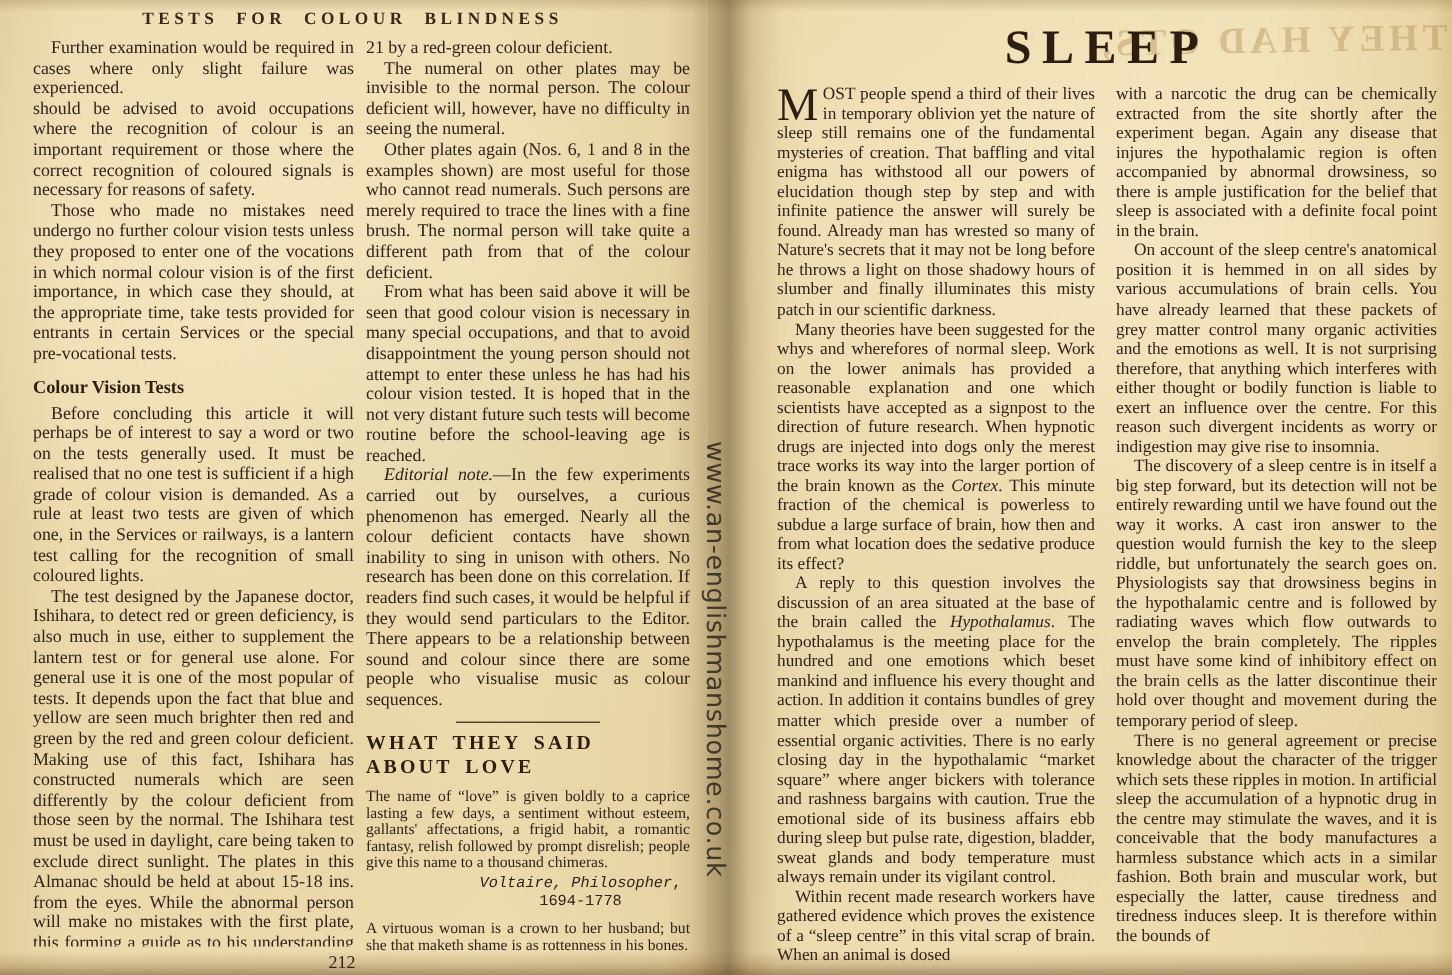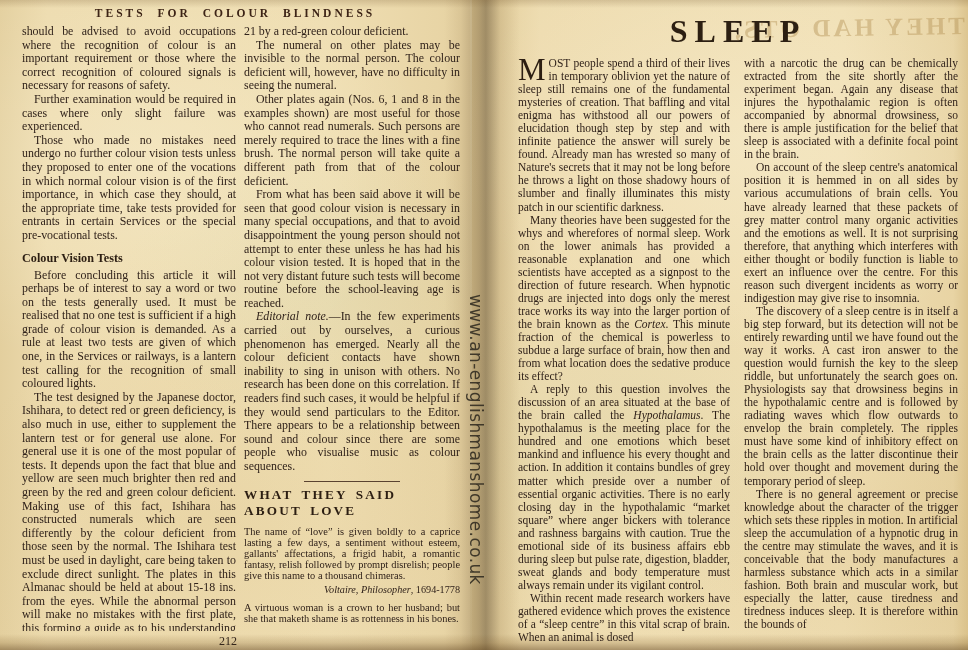--- a/index.html
+++ b/index.html
@@ -71,21 +71,21 @@
   .para{margin:0;text-align:justify;text-indent:12px;font-size:11.9px;line-height:13.6px;}
   .para.noindent{text-indent:0;}
   .rp-col1 .para,.rp-col2 .para{font-size:11.5px;line-height:13.05px;}
   .subhead{margin:8px 0 3px;font-size:12.2px;font-weight:bold;color:#2c1e12;}
   .rule{width:96px;height:1px;background:#5a4330;margin:7px auto 3px;}
   .love-heading{
     margin:5px 0 7px;font-size:13.2px;font-weight:bold;text-align:left;
     letter-spacing:2.2px;word-spacing:3px;color:#2c1e12;
   }
   .quote{margin:0 0 2px;text-align:justify;font-size:10.4px;line-height:11.2px;}
-  .attrib{margin:0 0 6px;text-align:right;padding-left:70px;font-size:10.2px;line-height:12px;}
+  .attrib{margin:0 0 6px;text-align:center;padding-left:70px;font-size:10.2px;line-height:12px;font-family:Liberation Mono, monospace;}
   .dropcap{
     float:left;font-size:31px;line-height:24px;padding:1px 3px 0 0;
     font-weight:normal;color:#2c1e12;
   }
   .dropcap-para{text-indent:0;}
 
   .page-number{position:absolute;font-size:12px;color:#33251a;margin-left:16px;}
   .pn-left{left:203px;top:634px;}
   .pn-right{left:727px;top:647px;}
 
@@ -113,22 +113,22 @@
   <div class="top-edge"></div>
   <div class="bottom-edge"></div>
 
   <div class="running-head">TESTS FOR COLOUR BLINDNESS</div>
 
   <div class="ghost-text">THEY HAD OTS,</div>
 
   <div class="sleep-title">SLEEP</div>
 
   <div class="col lp-col1">
+      <p class="para">Further examination would be required in cases where only slight failure was experienced.</p>
       <p class="para noindent">should be advised to avoid occupations where the recognition of colour is an important requirement or those where the correct recognition of coloured signals is necessary for reasons of safety.</p>
-      <p class="para">Further examination would be required in cases where only slight failure was experienced.</p>
       <p class="para">Those who made no mistakes need undergo no further colour vision tests unless they proposed to enter one of the vocations in which normal colour vision is of the first importance, in which case they should, at the appropriate time, take tests provided for entrants in certain Services or the special pre-vocational tests.</p>
       <h3 class="subhead">Colour Vision Tests</h3>
       <p class="para">Before concluding this article it will perhaps be of interest to say a word or two on the tests generally used.  It must be realised that no one test is sufficient if a high grade of colour vision is demanded.  As a rule at least two tests are given of which one, in the Services or railways, is a lantern test calling for the recognition of small coloured lights.</p>
       <p class="para">The test designed by the Japanese doctor, Ishihara, to detect red or green deficiency, is also much in use, either to supplement the lantern test or for general use alone.  For general use it is one of the most popular of tests.  It depends upon the fact that blue and yellow are seen much brighter then red and green by the red and green colour deficient. Making use of this fact, Ishihara has constructed numerals which are seen differently by the colour deficient from those seen by the normal.  The Ishihara test must be used in daylight, care being taken to exclude direct sunlight.  The plates in this Almanac should be held at about 15-18 ins. from the eyes.  While the abnormal person will make no mistakes with the first plate, this forming a guide as to his understanding of the test, he will, if he is red or green deficient, see many of the numerals which follow differently from a normal person.</p>
     </div>
   <div class="col lp-col2">
       <p class="para noindent">21 by a red-green colour deficient.</p>
       <p class="para">The numeral on other plates may be invisible to the normal person.  The colour deficient will, however, have no difficulty in seeing the numeral.</p>
       <p class="para">Other plates again (Nos. 6, 1 and 8 in the examples shown) are most useful for those who cannot read numerals.  Such persons are merely required to trace the lines with a fine brush.  The normal person will take quite a different path from that of the colour deficient.</p>
       <p class="para">From what has been said above it will be seen that good colour vision is necessary in many special occupations, and that to avoid disappointment the young person should not attempt to enter these unless he has had his colour vision tested.  It is hoped that in the not very distant future such tests will become routine before the school-leaving age is reached.</p>

